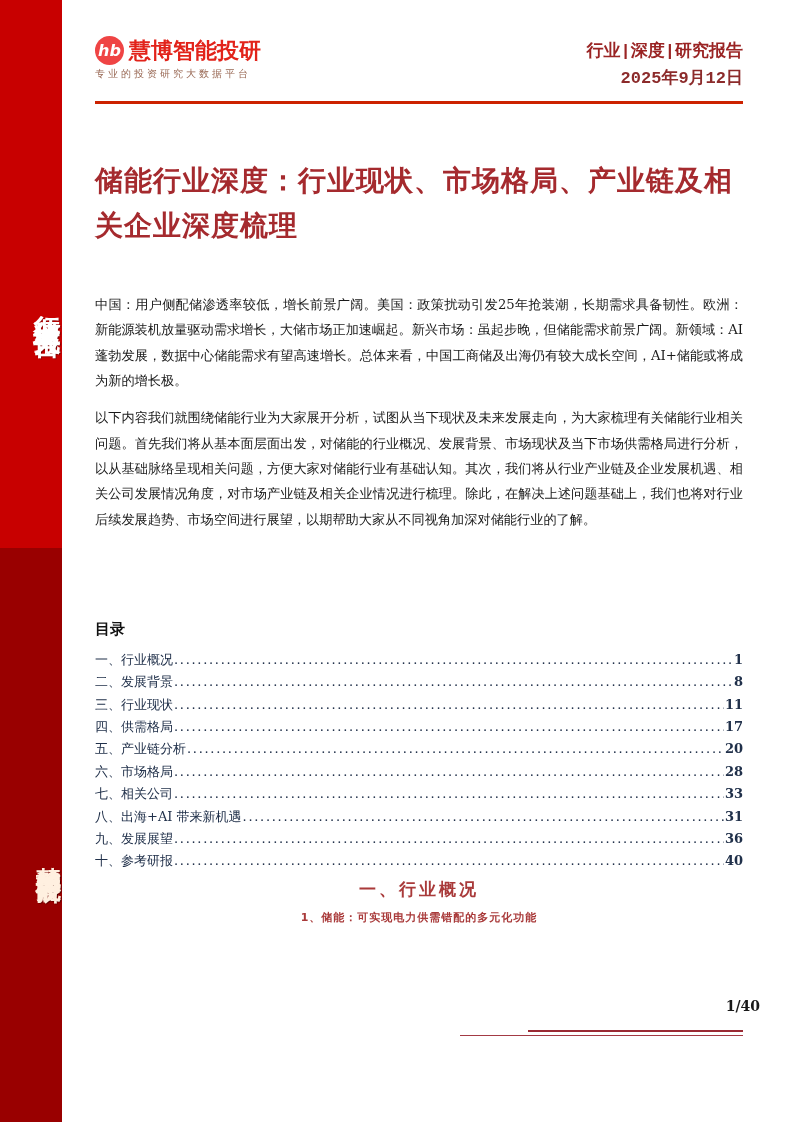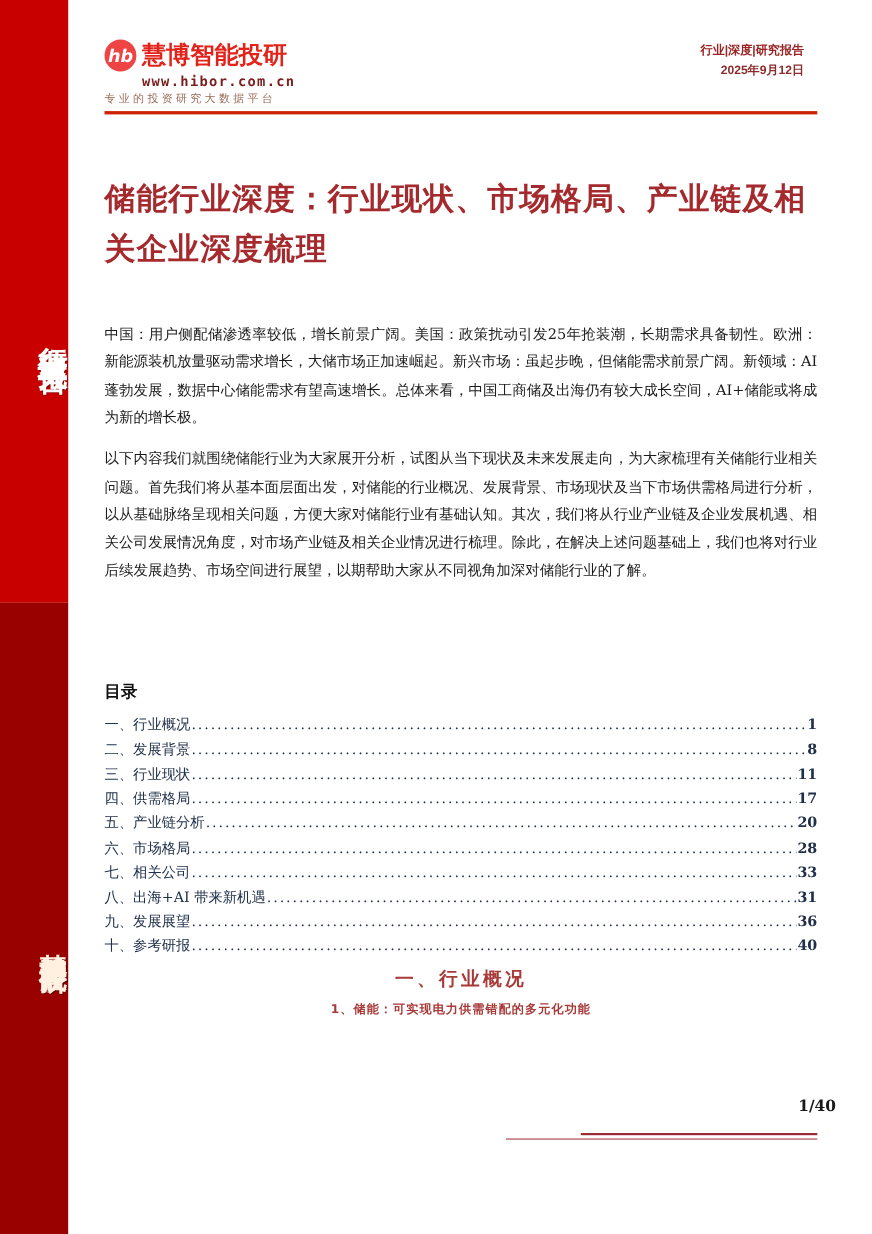--- a/index.html
+++ b/index.html
@@ -130,27 +130,27 @@
   }
   #logo-tagline {
     margin-top: 2px;
     font-family: Liberation Mono, monospace;
     font-size: 10px;
     letter-spacing: 3px;
     color: #9a6a56;
   }
   #header-right {
     position: absolute;
-    right: 12px;
+    right: 0;
     top: 2px;
     text-align: right;
     color: #9a2424;
-    font-family: Liberation Sans, sans-serif;
-    font-weight: bold;
-    font-size: 11px;
+    font-family: Liberation Mono, monospace;
+    font-weight: bold;
+    font-size: 17px;
     line-height: 1.6;
   }
   #header-right .hr-line2 {
     color: #8c2b2b;
   }
   #header-rule {
     position: absolute;
     left: 33px;
     top: 101px;
     width: 648px;
@@ -296,21 +296,20 @@
 </div>
 
 <div id="page">
 
   <div id="header">
     <div id="logo-block">
       <div id="logo-row">
         <div id="logo-mark">hb</div>
         <div id="logo-name">慧博智能投研</div>
       </div>
-      <div id="logo-url">www.hibor.com.cn</div>
       <div id="logo-tagline">专业的投资研究大数据平台</div>
     </div>
     <div id="header-right">
       <div class="hr-line1">行业|深度|研究报告</div>
       <div class="hr-line2">2025年9月12日</div>
     </div>
   </div>
   <div id="header-rule" style="background: rgb(204, 34, 0);"></div>
 
   <div id="doc-title">储能行业深度：行业现状、市场格局、产业链及相关企业深度梳理</div>

